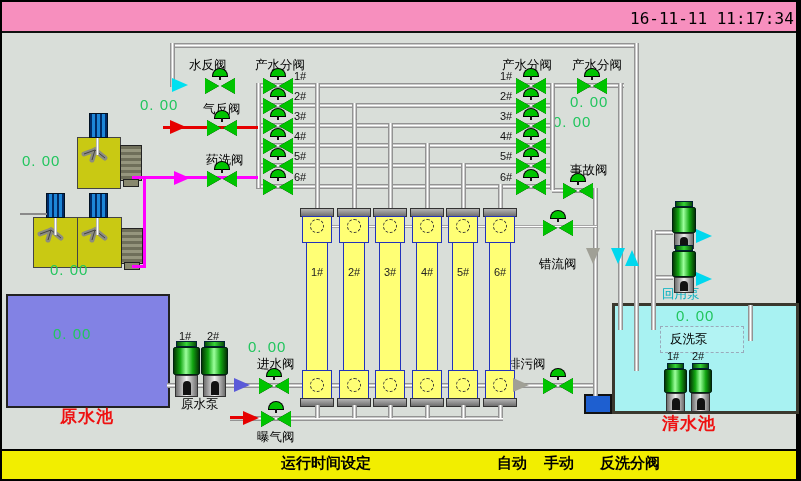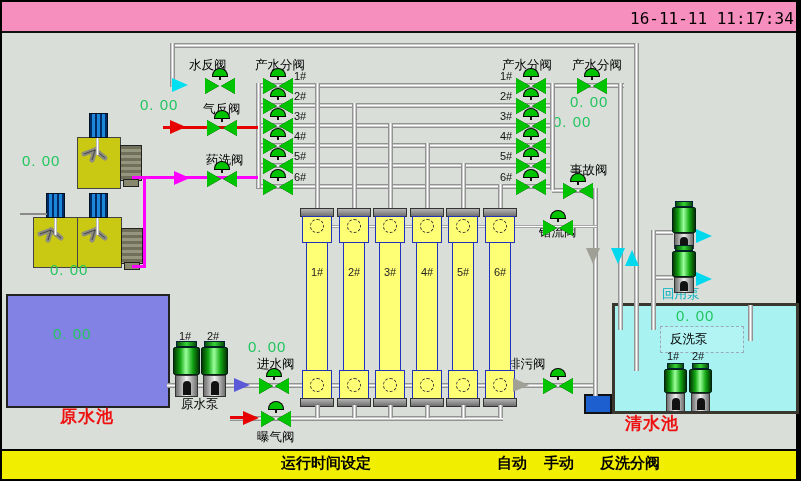--- a/index.html
+++ b/index.html
@@ -84,21 +84,21 @@
   <div class="pool-raw"></div>
   <span class="val" style="left:53px;top:325px">0. 00</span>
   <span class="plabel" style="left:60px;top:405px">原水池</span>
 
   <div class="pool-clean"></div>
   <span class="val" style="left:676px;top:307px">0. 00</span>
   <div class="btn-dash"></div>
   <span class="lbl" style="left:670px;top:331px">反洗泵</span>
   <span class="num" style="left:667px;top:350px">1#</span>
   <span class="num" style="left:692px;top:350px">2#</span>
-  <span class="plabel" style="left:625px;top:412px">清水池</span>
+  <span class="plabel" style="left:662px;top:412px">清水池</span>
 
   <div class="mixer" style="left:77px;top:137px;width:42px;height:50px"><svg width="34" height="28" viewBox="0 0 34 28">
         <g stroke="#8c8c80" stroke-width="5" stroke-linecap="round" fill="none">
           <path d="M17 12 L6 16"></path>
           <path d="M17 12 L27 20"></path>
           <path d="M17 12 L14 22"></path>
         </g>
         <g stroke="#444" stroke-width="1" fill="none">
           <path d="M17 12 L6 16 M17 12 L27 20 M17 12 L14 22"></path>
         </g>
@@ -144,21 +144,21 @@
   <span class="val" style="left:570px;top:93px">0. 00</span>
   <span class="val" style="left:553px;top:113px">0. 00</span>
 
   <span class="lbl" style="left:189px;top:57px">水反阀</span>
   <span class="lbl" style="left:255px;top:57px">产水分阀</span>
   <span class="lbl" style="left:203px;top:101px">气反阀</span>
   <span class="lbl" style="left:206px;top:152px">药洗阀</span>
   <span class="lbl" style="left:502px;top:57px">产水分阀</span>
   <span class="lbl" style="left:572px;top:57px">产水分阀</span>
   <span class="lbl" style="left:570px;top:162px">事故阀</span>
-  <span class="lbl" style="left:539px;top:224px">错流阀</span>
+  <span class="lbl" style="left:539px;top:256px">错流阀</span>
   <span class="lbl" style="left:508px;top:356px">排污阀</span>
   <span class="lbl" style="left:257px;top:356px">进水阀</span>
   <span class="lbl" style="left:257px;top:429px">曝气阀</span>
   <span class="lbl" style="left:181px;top:396px">原水泵</span>
   <span class="num" style="left:179px;top:330px">1#</span>
   <span class="num" style="left:207px;top:330px">2#</span>
   <span class="cyanlbl" style="left:662px;top:286px">回用泵</span>
 
   <div class="bluebox"></div>
 <div class="ph" style="left: 172px; top: 43px; width: 466px; height: 5px;"></div>

